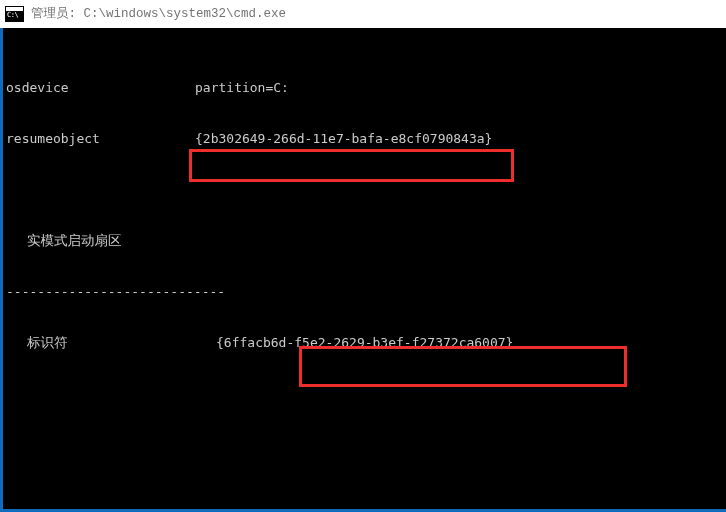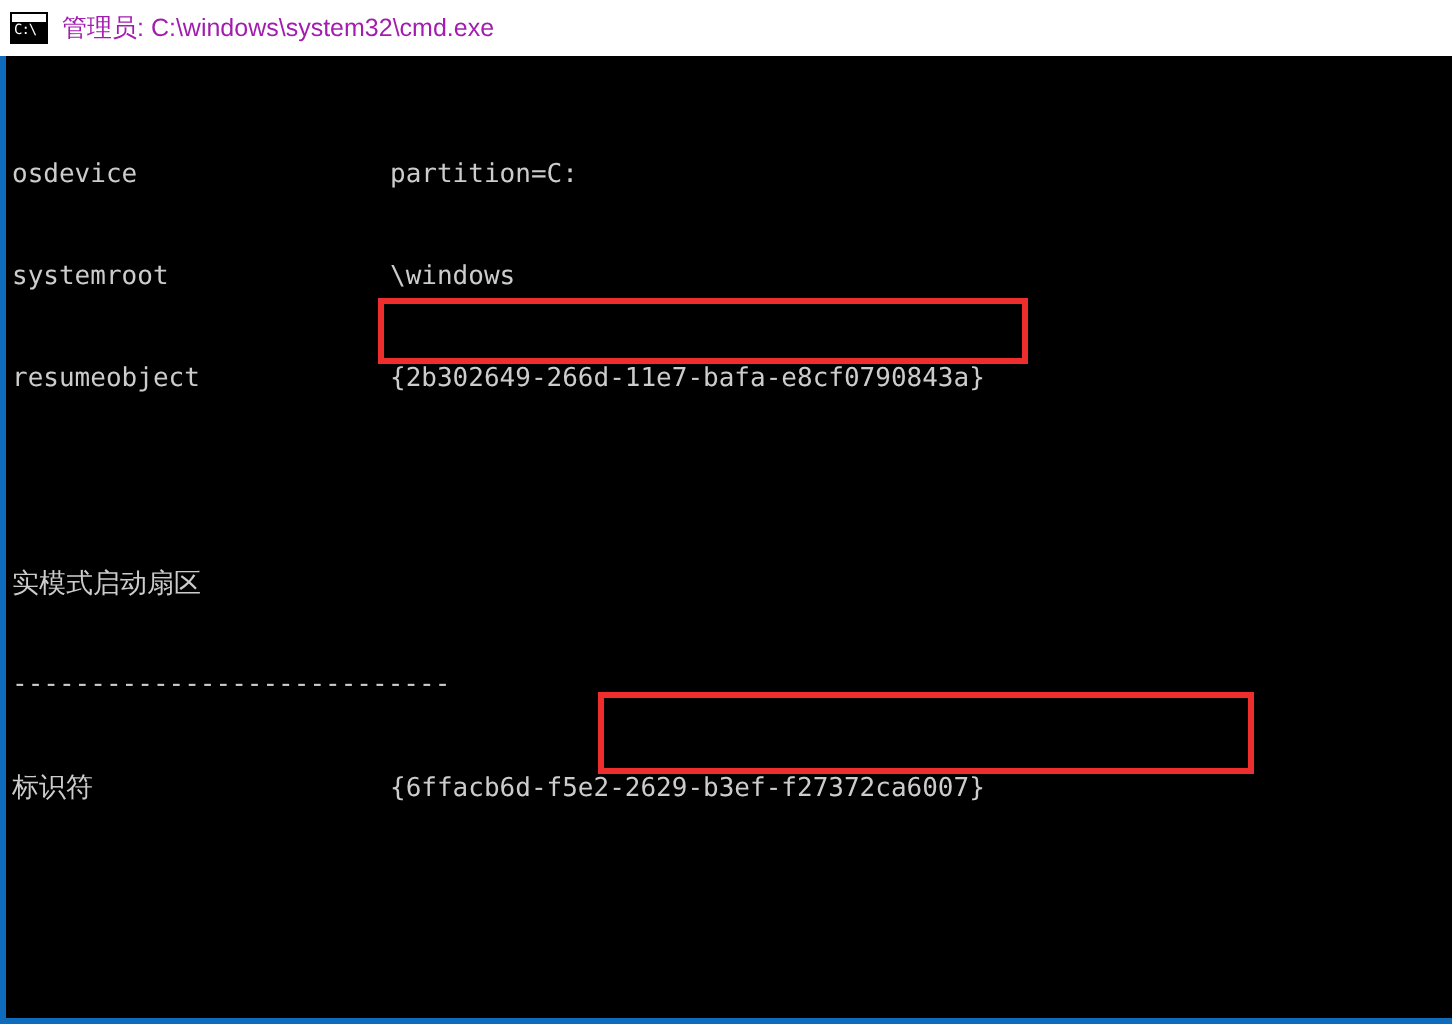--- a/index.html
+++ b/index.html
@@ -58,23 +58,23 @@
     position: absolute;
     left: 2px; top: 5px;
     width: 15px;
     color: #ffffff;
     font-family: "DejaVu Sans Mono", monospace;
     font-size: 7px;
     line-height: 9px;
     letter-spacing: -0.5px;
   }
   #title-text {
-    font-family: Liberation Sans, sans-serif;
+    font-family: Liberation Mono, monospace;
     font-size: 12.5px;
-    color: #a21caf;
+    color: #737373;
     white-space: nowrap;
     line-height: 16px;
   }
 
   
   #console {
     position: absolute;
     left: 0;
     top: 28px;
     width: 726px;
@@ -102,22 +102,23 @@
     height: 17px;
     line-height: 17px;
     white-space: pre;
   }
   .col-key {
     display: inline-block;
     width: 189px;
     white-space: pre;
   }
   .cn {
-    font-family: Liberation Serif, serif;
+    font-family: Liberation Mono, monospace;
     font-size: 13.5px;
+    margin-left: 21px;
   }
 
   
   .redbox {
     position: absolute;
     border: 3px solid #ee2d2d;
     box-sizing: border-box;
     pointer-events: none;
   }
   #redbox-1 {
@@ -144,21 +145,20 @@
       <div class="ico-bar"></div>
       <div class="ico-text">C:\</div>
     </div>
     <div id="title-text">管理员: C:\windows\system32\cmd.exe</div>
   </div>
 
   <div id="console">
     <div id="screen">
 
       <div class="line"><span class="col-key">osdevice</span><span>partition=C:</span></div>
-      <div class="line"><span class="col-key">systemroot</span><span>\windows</span></div>
       <div class="line"><span class="col-key">resumeobject</span><span>{2b302649-266d-11e7-bafa-e8cf0790843a}</span></div>
       <div class="line">&nbsp;</div>
       <div class="line"><span class="col-key cn">实模式启动扇区</span></div>
       <div class="line"><span>----------------------------</span></div>
       <div class="line"><span class="col-key cn">标识符</span><span>{6ffacb6d-f5e2-2629-b3ef-f27372ca6007}</span></div>
       
       
       
       
       

